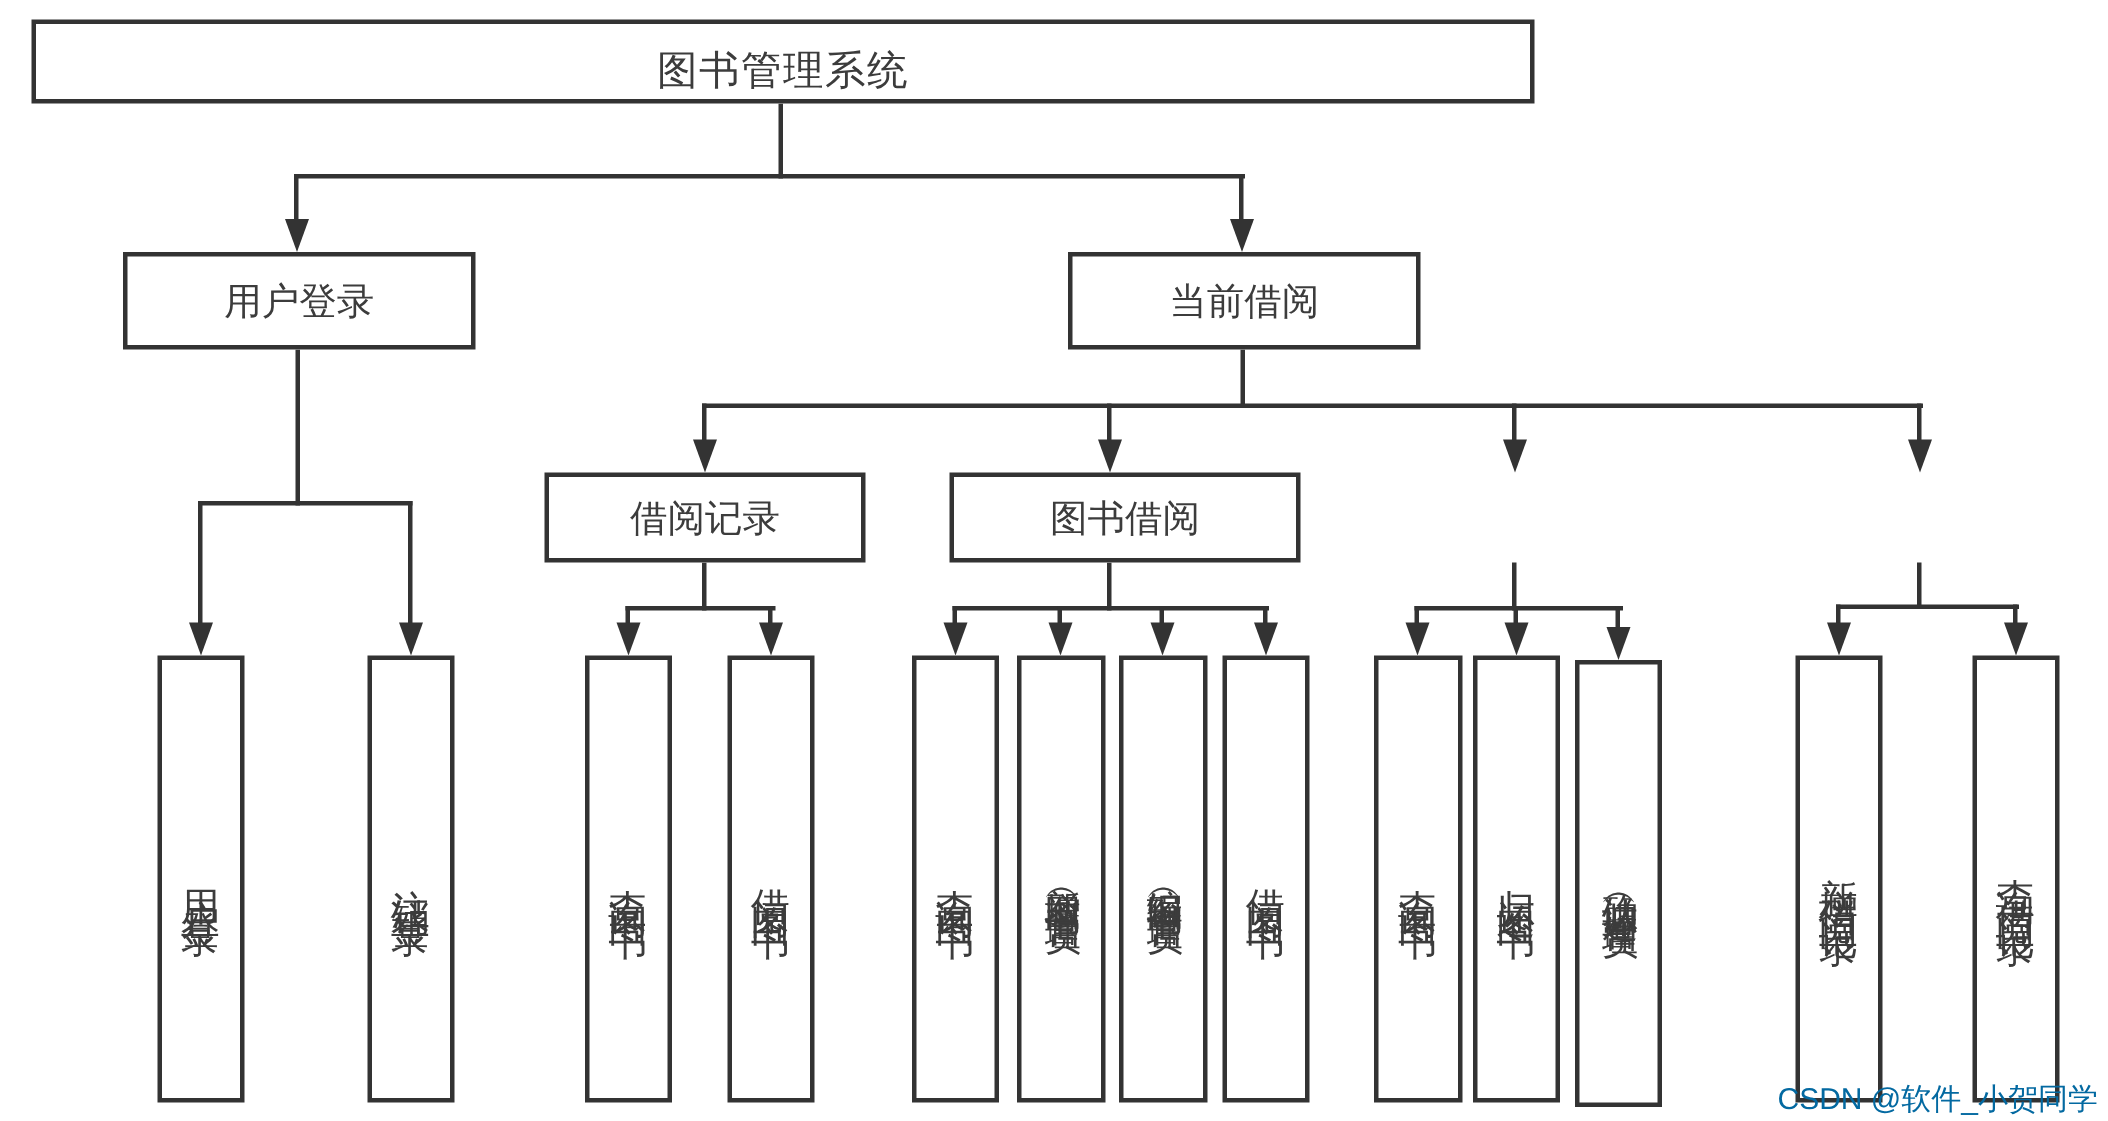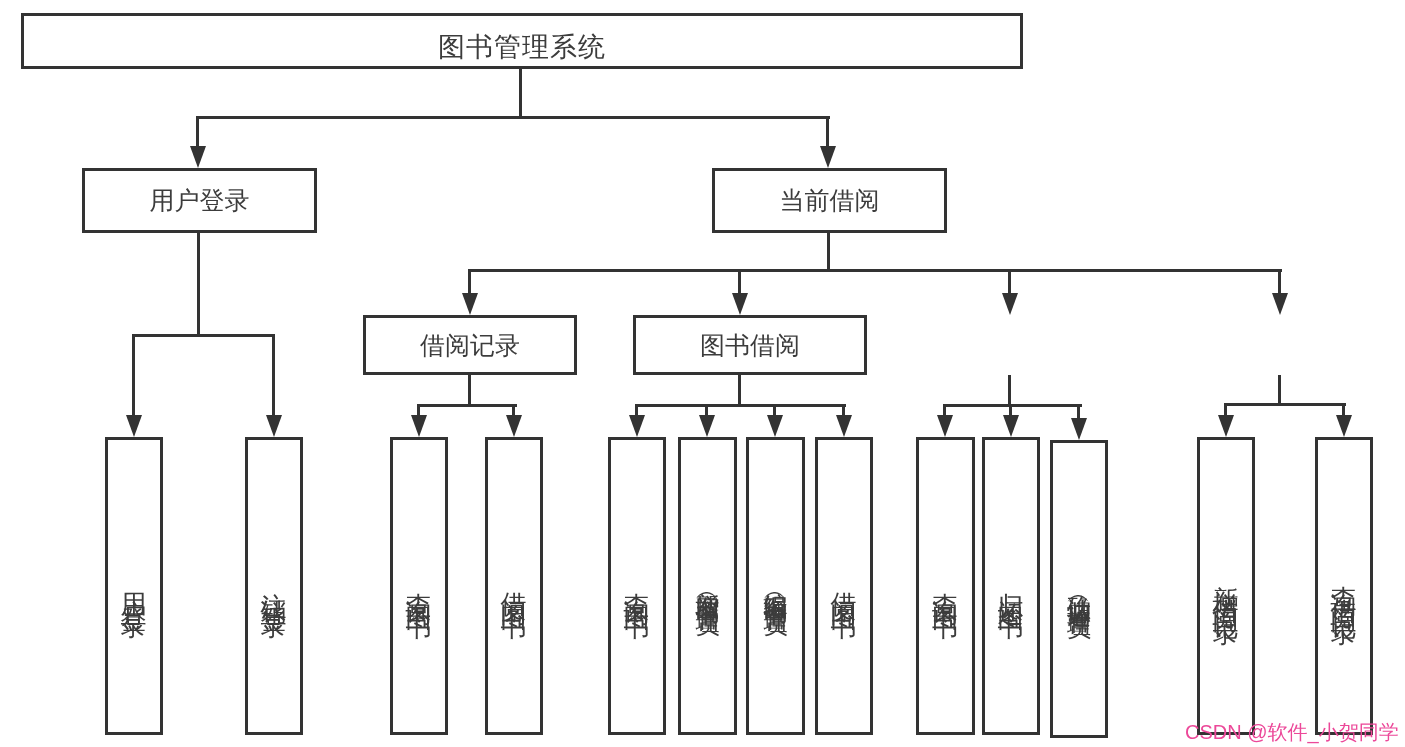--- a/index.html
+++ b/index.html
@@ -21,21 +21,21 @@
   .box.v.long span { font-size:24px; letter-spacing:3px; }
   .vl { position:absolute; width:3px; background:#333333; }
   .hl { position:absolute; height:3px; background:#333333; }
   .arrow {
     position:absolute; width:0; height:0;
     border-left:8px solid transparent; border-right:8px solid transparent;
     border-top:22px solid #333333;
   }
   .watermark {
     position:absolute; left:1185px; top:719px; z-index:5;
-    color:#ec4899; font-size:20px; white-space:nowrap;
+    color:#0369a1; font-size:20px; white-space:nowrap;
   }
 </style>
 </head>
 <body>
 
 <div class="canvas">
 
   <div class="vl" style="left:519px;top:69px;height:50px"></div>
   <div class="hl" style="left:196px;top:116px;width:634px"></div>
   <div class="vl" style="left:196px;top:116px;height:32px"></div>

